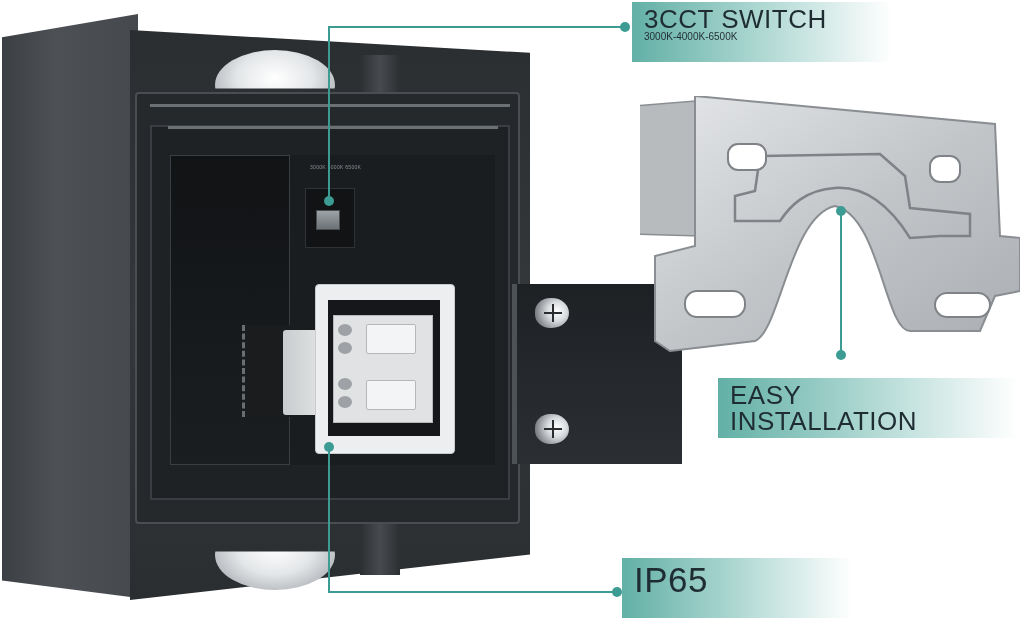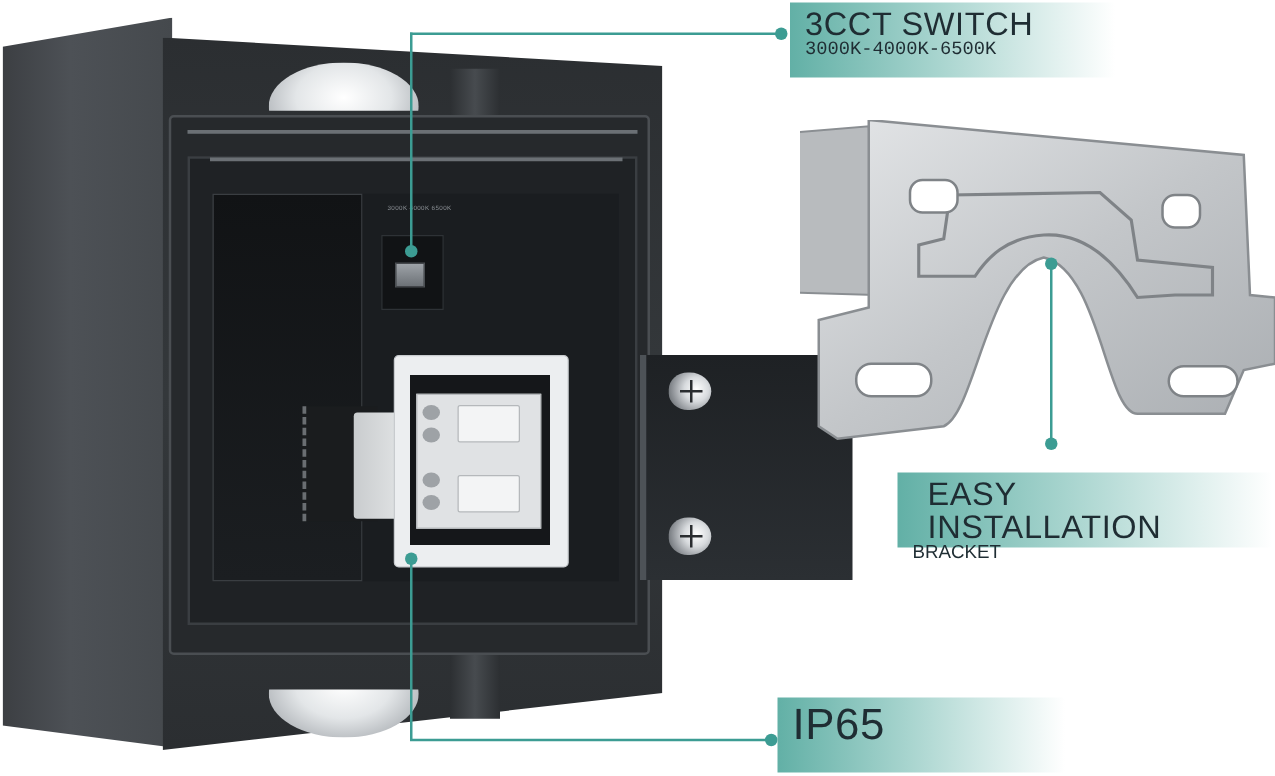--- a/index.html
+++ b/index.html
@@ -113,23 +113,23 @@
   
   .label {
     padding: 4px 40px 4px 12px;
     background: linear-gradient(90deg, #62b0a6 0%, #a7d4ce 45%, rgba(255,255,255,0) 100%);
     color: #1f2d33;
   }
   .label .t { font-weight: normal; line-height: 1; letter-spacing: 0.5px; }
   .label .s { line-height: 1.05; }
   .label-switch { left: 632px; top: 2px; width: 260px; height: 60px; }
   .label-switch .t { font-size: 26px; }
-  .label-switch .s { font-size: 15px; font-family: Liberation Mono, monospace; }
+  .label-switch .s { font-size: 10px; }
   .label-bracket { left: 718px; top: 378px; width: 300px; height: 60px; }
-  .label-bracket .t { font-size: 26px; margin-left: 12px; }
+  .label-bracket .t { font-size: 26px; }
   .label-bracket .s { font-size: 15px; }
   .label-ip { left: 622px; top: 558px; width: 230px; height: 60px; }
   .label-ip .t { font-size: 35px; }
   .label-ip .s { font-size: 16px; }
 </style>
 </head>
 <body>
 
 <div class="abs side-wall"></div>
 <div class="abs back-plate"></div>
@@ -209,18 +209,17 @@
 <div class="abs dot" style="left:324px;top:442px;"></div>
 <div class="abs dot" style="left:612px;top:587px;"></div>
 
 <div class="abs label label-switch">
   <div class="t">3CCT SWITCH</div>
   <div class="s">3000K-4000K-6500K</div>
 </div>
 
 <div class="abs label label-bracket">
   <div class="t">EASY INSTALLATION</div>
-  <div class="s">BRACKET</div>
 </div>
 
 <div class="abs label label-ip">
   <div class="t">IP65</div>
 </div>
 
 </body></html>

